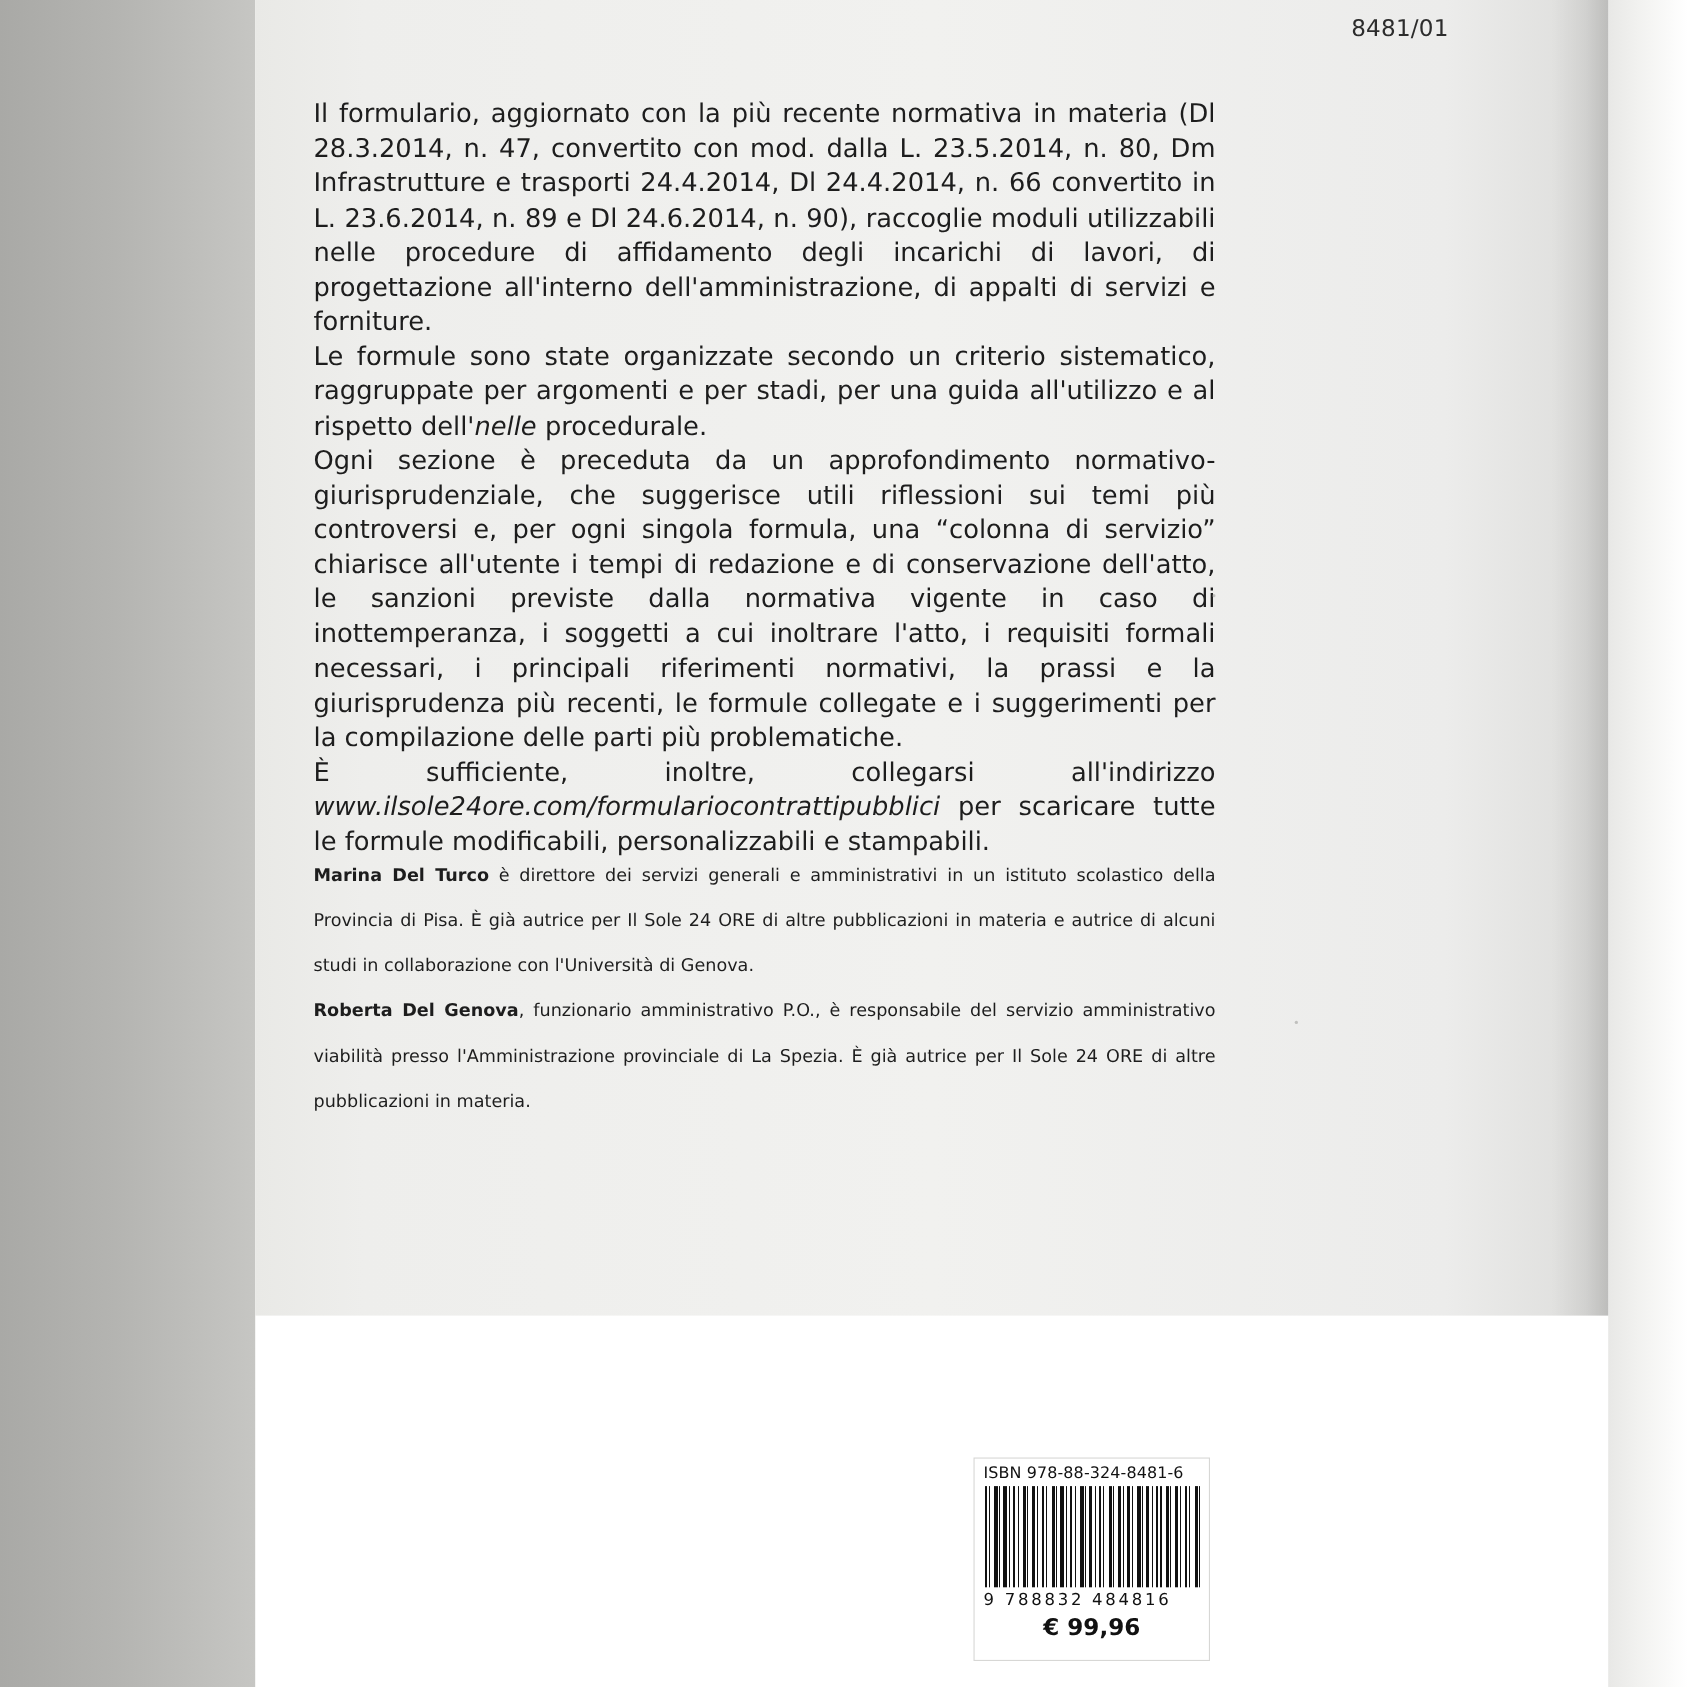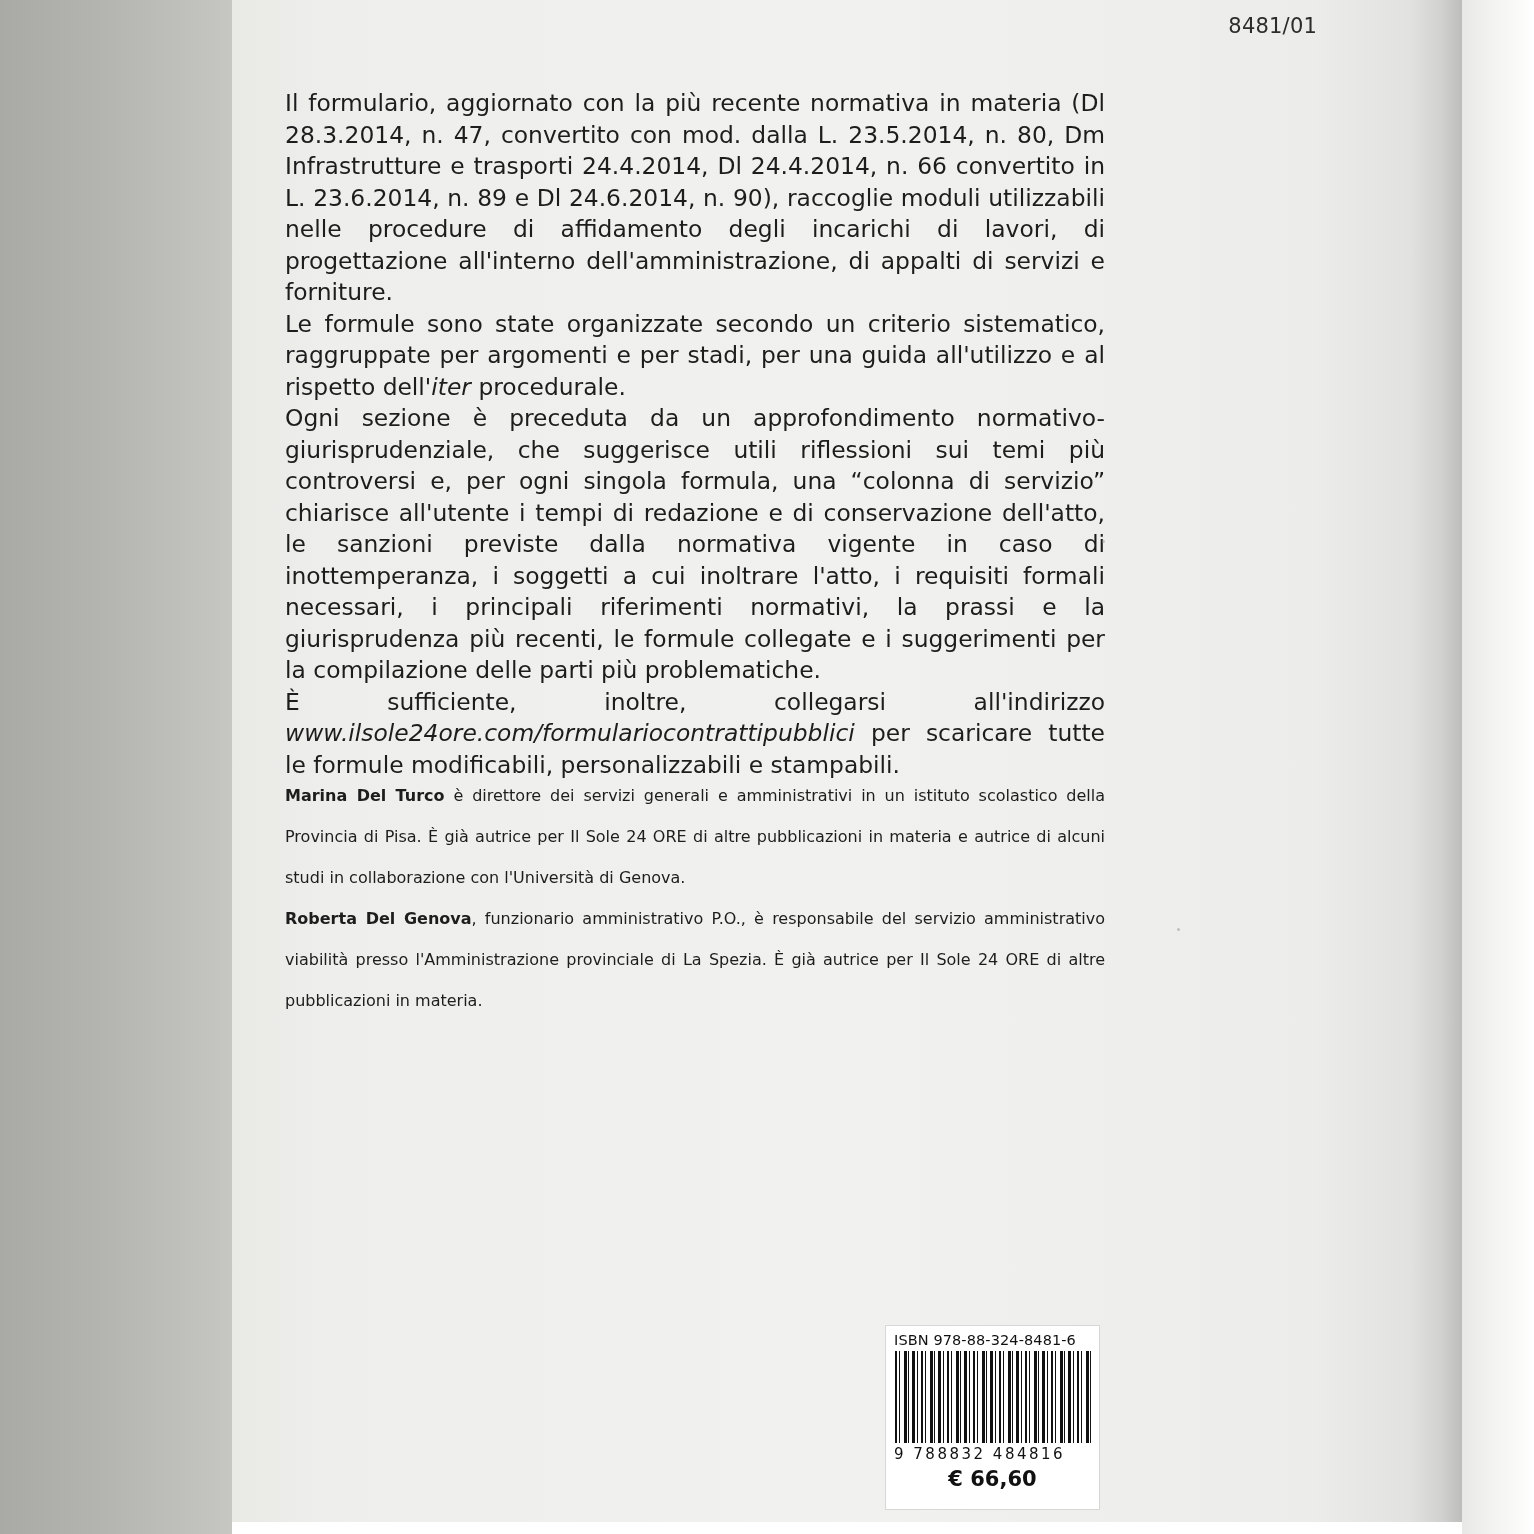--- a/index.html
+++ b/index.html
@@ -34,21 +34,21 @@
     width: 72px; height: 1534px;
     background: linear-gradient(to left, #ffffff 0%, #f2f2f0 60%, #e8e8e6 100%);
   }
 
   
   .cover {
     position: absolute;
     left: 232px;
     top: 0;
     width: 1230px;
-    height: 1522px;
+    height: 1196px;
     background: linear-gradient(to right, #e9e9e6 0%, #eeeeec 8%, #f1f1ef 50%, #ececeb 88%, #dcdcda 100%);
   }
   .cover::after {
     content: "";
     position: absolute;
     right: 0; top: 0;
     width: 52px; height: 100%;
     background: linear-gradient(to right, rgba(0,0,0,0) 0%, rgba(0,0,0,0.06) 60%, rgba(0,0,0,0.14) 100%);
     pointer-events: none;
   }
@@ -167,35 +167,35 @@
   <div class="bg-left"></div>
   <div class="bg-right"></div>
 
   <div class="cover">
     <div class="cover-inner">
 
       <div class="code-top">8481/01</div>
 
       <div class="blurb">
         <p>Il formulario, aggiornato con la più recente normativa in materia (Dl 28.3.2014, n.&nbsp;47, convertito con mod. dalla L.&nbsp;23.5.2014, n.&nbsp;80, Dm Infrastrutture e trasporti 24.4.2014, Dl 24.4.2014, n.&nbsp;66 convertito in L. 23.6.2014, n.&nbsp;89 e Dl 24.6.2014, n.&nbsp;90), raccoglie moduli utilizzabili nelle procedure di affidamento degli incarichi di lavori, di progettazione all'interno dell'amministrazione, di appalti di servizi e forniture.</p>
-        <p>Le formule sono state organizzate secondo un criterio sistematico, raggruppate per argomenti e per stadi, per una guida all'utilizzo e al rispetto dell'<span class="ital">iter</span> procedurale.</p>
+        <p>Le formule sono state organizzate secondo un criterio sistematico, raggruppate per argomenti e per stadi, per una guida all'utilizzo e al rispetto dell'<span class="ital">nelle</span> procedurale.</p>
         <p>Ogni sezione è preceduta da un approfondimento normativo-giurisprudenziale, che suggerisce utili riflessioni sui temi più controversi e, per ogni singola formula, una “colonna di servizio” chiarisce all'utente i tempi di redazione e di conservazione dell'atto, le sanzioni previste dalla normativa vigente in caso di inottemperanza, i soggetti a cui inoltrare l'atto, i requisiti formali necessari, i principali riferimenti normativi, la prassi e la giurisprudenza più recenti, le formule collegate e i suggerimenti per la compilazione delle parti più problematiche.</p>
         <p>È sufficiente, inoltre, collegarsi all'indirizzo <span class="ital">www.ilsole24ore.com/formulariocontrattipubblici</span> per scaricare tutte le formule modificabili, personalizzabili e stampabili.</p>
       </div>
 
       <div class="bios">
         <p><b>Marina Del Turco</b><span> è direttore dei servizi generali e amministrativi in un istituto scolastico della Provincia di Pisa. È già autrice per Il Sole 24 ORE di altre pubblicazioni in materia e autrice di alcuni studi in collaborazione con l'Università di Genova.</span></p>
         <p><b>Roberta Del Genova</b><span>, funzionario amministrativo P.O., è responsabile del servizio amministrativo viabilità presso l'Amministrazione provinciale di La Spezia. È già autrice per Il Sole 24 ORE di altre pubblicazioni in materia.</span></p>
       </div>
 
       <div class="barcode-box">
         <div class="isbn-text">ISBN 978-88-324-8481-6</div>
         <div class="bars"></div>
         <div class="bars-digits">9 788832 484816</div>
-        <div class="price">€ 66,60</div>
+        <div class="price">€ 99,96</div>
       </div>
 
       <div class="speck" style="left:870px; top:540px;"></div>
       <div class="speck" style="left:945px; top:928px;"></div>
 
     </div>
   </div>
 </div>
 
 </body></html>

